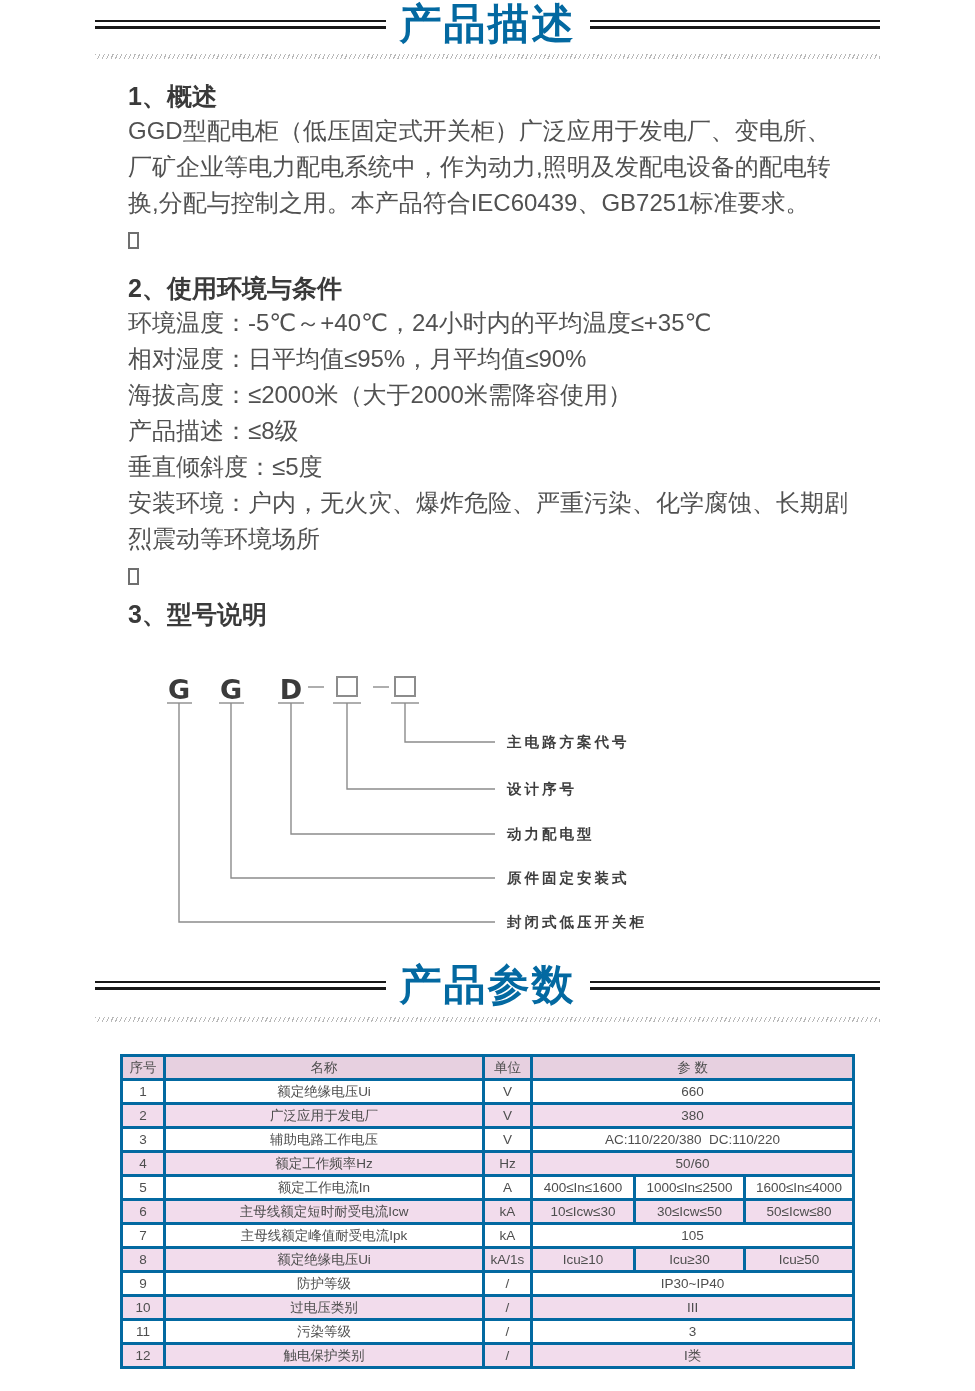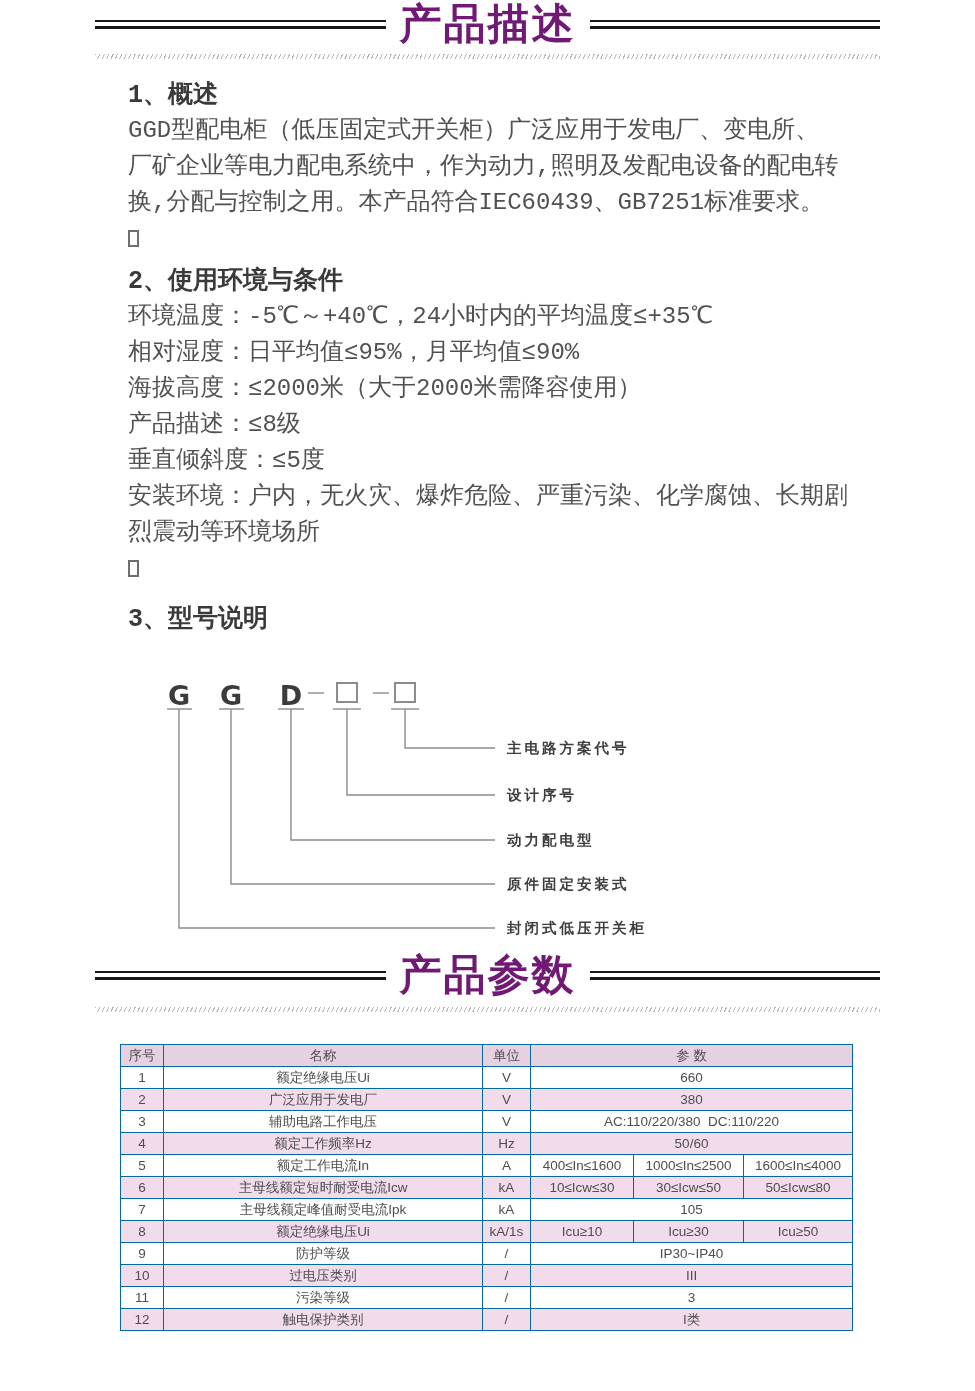--- a/index.html
+++ b/index.html
@@ -10,51 +10,51 @@
     color:#515151;
   }
   
   .sec-header { display:flex; align-items:center; margin:0 95px; height:48px; }
   .sec-header .dline {
     flex:1; height:9px; box-sizing:border-box;
     border-top:2px solid #181818; border-bottom:3px solid #181818;
   }
   .sec-title {
     font-family:"DejaVu Serif","Liberation Serif",serif;
-    font-size:42px; font-weight:bold; color:#701a75;
+    font-size:42px; font-weight:bold; color:#0369a1;
     padding:0 14px; letter-spacing:2px; white-space:nowrap; line-height:48px;
   }
   .dotted {
     height:5px; margin:6px 95px 0;
     background:repeating-linear-gradient(115deg,#b9b9b9 0,#b9b9b9 1px,transparent 1px,transparent 4px);
   }
   .dotted.second { margin-top:8px; }
   
-  .content { margin:0 115px 0 128px; font-size:24px; line-height:36px; color:#515151;font-family:Liberation Mono, monospace; }
+  .content { margin:0 115px 0 128px; font-size:24px; line-height:36px; color:#515151; }
   .sec-sub { font-size:25px; line-height:34px; color:#3a3a3a; font-weight:bold; margin:0; }
-  .mt1 { margin-top:20px; } .mt2 { margin-top:8px; } .mt3 { margin-top:16px; }
+  .mt1 { margin-top:20px; } .mt2 { margin-top:14px; } .mt3 { margin-top:4px; }
   .bline { white-space:nowrap; }
   .tofu-line { height:36px; line-height:36px; }
   .tofu {
     display:inline-block; width:11px; height:17px; box-sizing:border-box;
     border:2px solid #6f6f6f; vertical-align:middle;
   }
   
   .model-svg { display:block; margin:36px 0 0 165px; }
   .model-svg line, .model-svg polyline { stroke:#8c8c8c; stroke-width:1.4; fill:none; }
   .model-svg rect { stroke:#8c8c8c; stroke-width:2; fill:none; }
   .mletter { font-family:"DejaVu Sans","Liberation Sans",sans-serif; font-size:27px; font-weight:bold; fill:#3b3b3b; text-anchor:middle; }
   .mlabel  { font-family:"DejaVu Sans","Liberation Sans",sans-serif; font-size:14.5px; font-weight:bold; fill:#3e3e3e; letter-spacing:3px; }
   
   .param-table {
     margin:32px 0 0 120px; border-collapse:collapse; width:732px;
     table-layout:fixed; font-size:13.5px; color:#4e4e4e; text-align:center;
   }
   .param-table th, .param-table td {
-    border:1px solid #0369a1; height:21px; padding:0;
+    border:3px solid #0369a1; height:21px; padding:0;
     font-weight:normal; white-space:pre-wrap; overflow:hidden;
   }
   .param-table thead tr { background:#e7d0e0; }
   .param-table tbody tr:nth-child(even) { background:#f2dcec; }
 </style>
 </head>
 <body>
 
 <div class="page">
 
@@ -107,21 +107,21 @@
     <polyline points="66,36  66,211  330,211"></polyline>
     <polyline points="14,36  14,255  330,255"></polyline>
 
     <text class="mlabel" x="342" y="80">主电路方案代号</text>
     <text class="mlabel" x="342" y="127">设计序号</text>
     <text class="mlabel" x="342" y="172">动力配电型</text>
     <text class="mlabel" x="342" y="216">原件固定安装式</text>
     <text class="mlabel" x="342" y="260">封闭式低压开关柜</text>
   </svg>
 
-  <div class="sec-header" style="margin-top:6px;">
+  <div class="sec-header" style="margin-top:22px;">
     <span class="dline"></span>
     <span class="sec-title">产品参数</span>
     <span class="dline"></span>
   </div>
   <div class="dotted second"></div>
 
   <table class="param-table">
     <colgroup>
       <col style="width:43px">
         <col style="width:319px">

